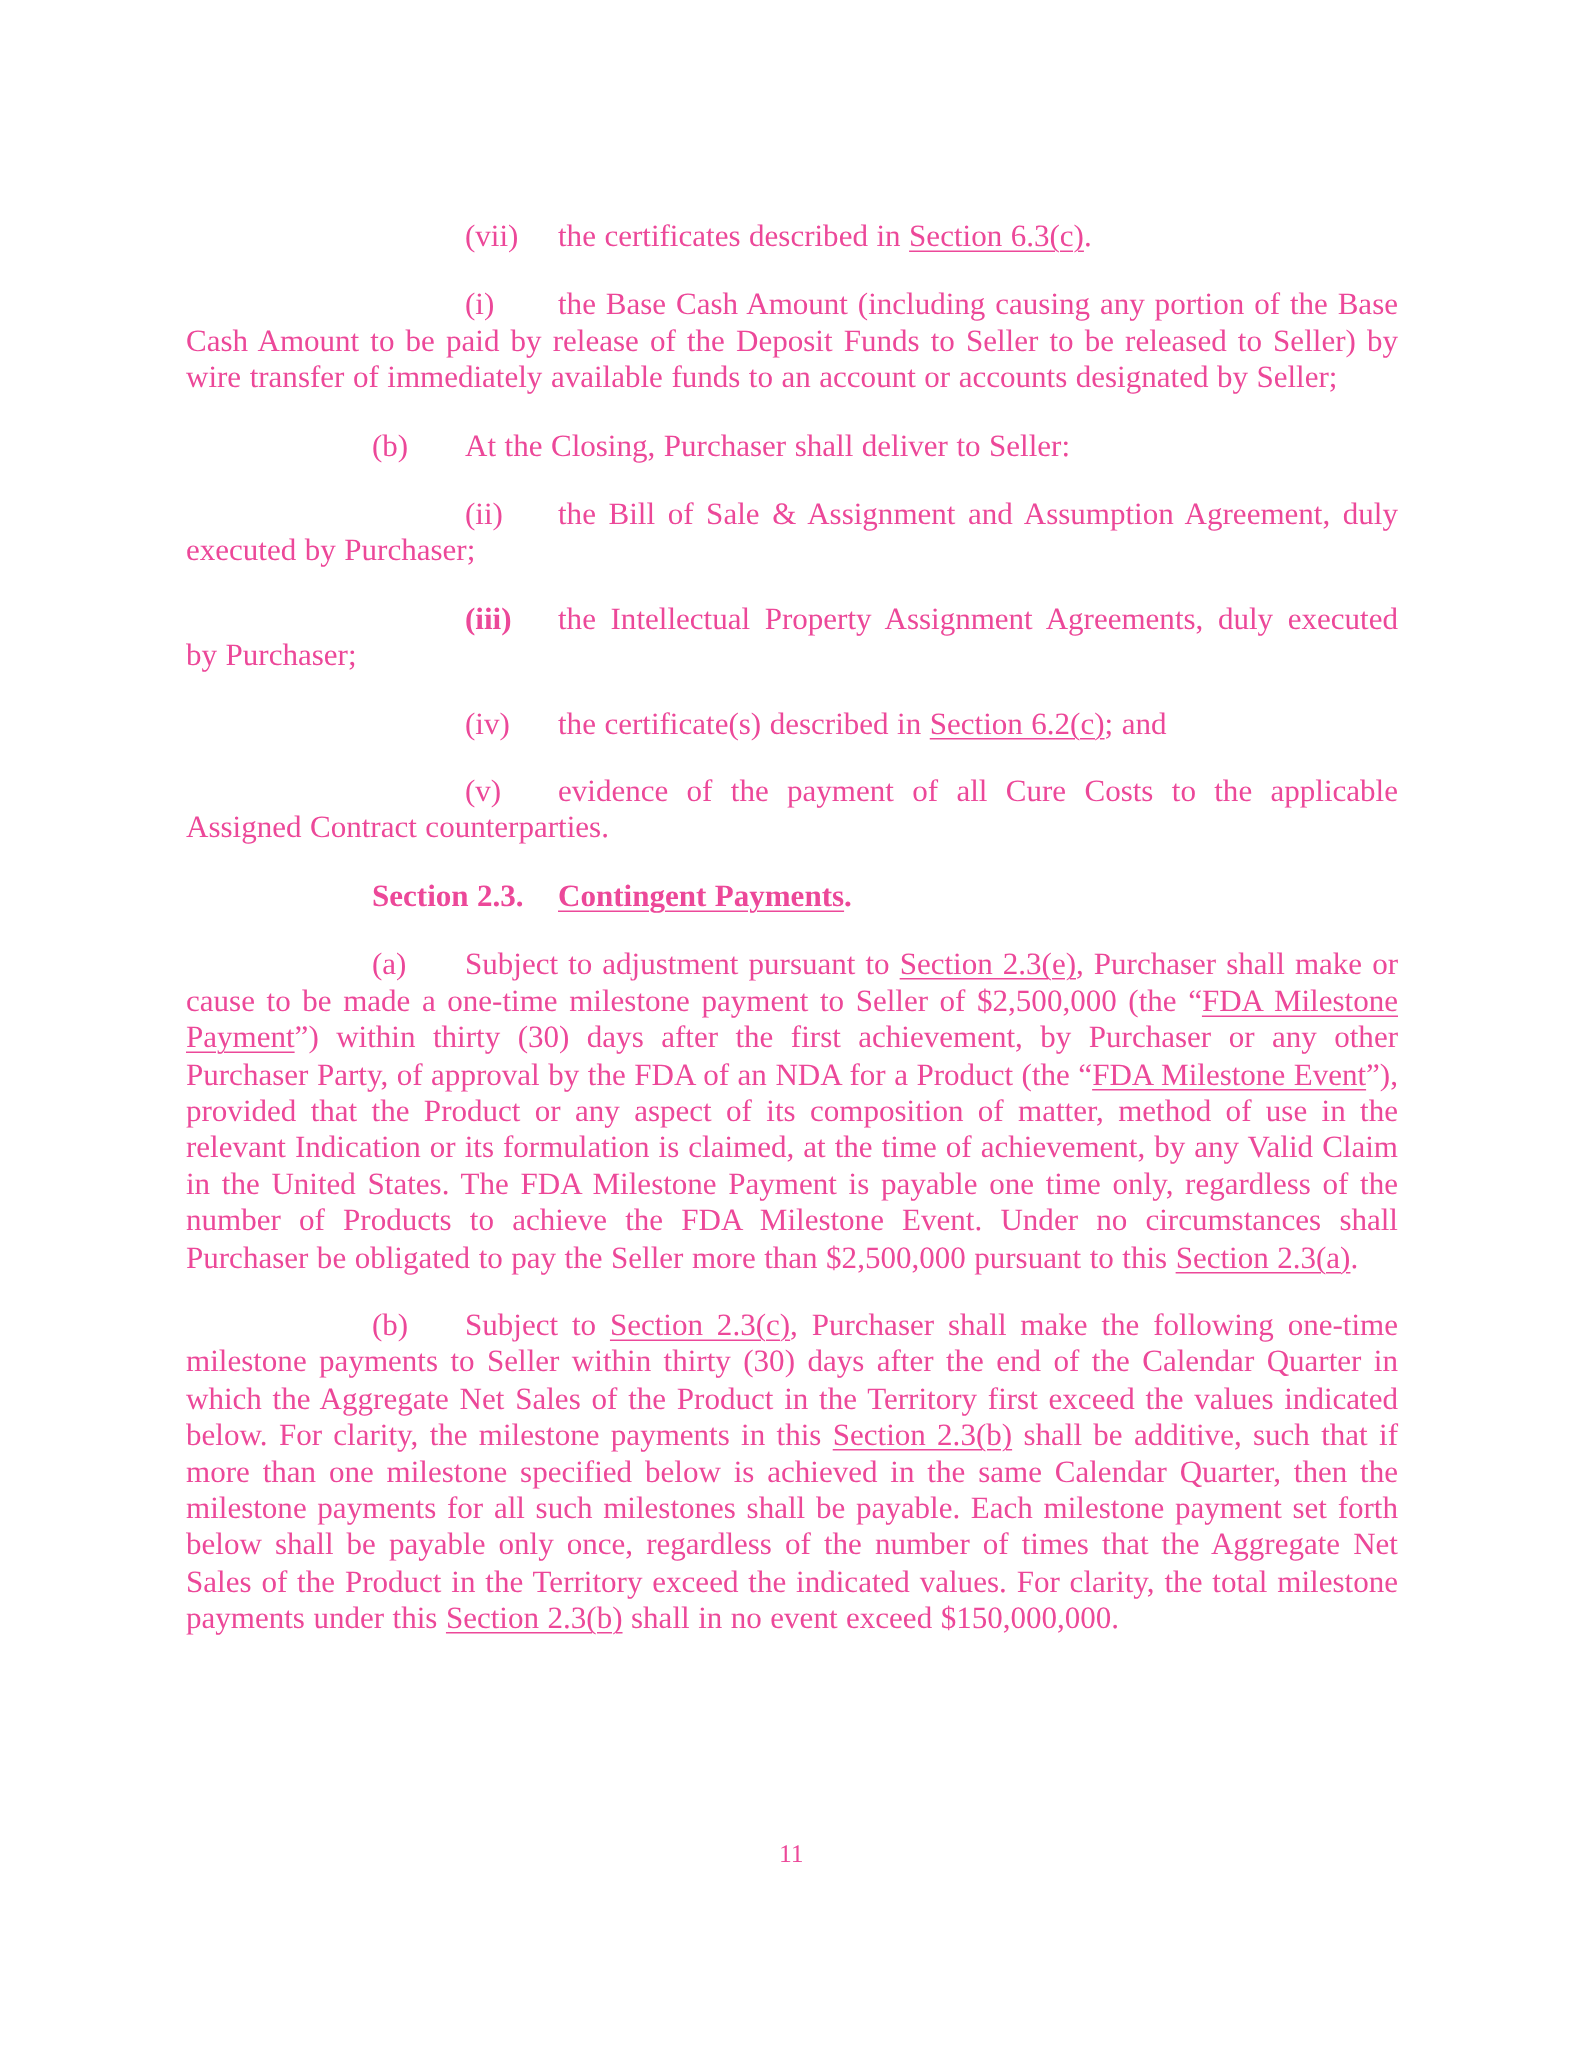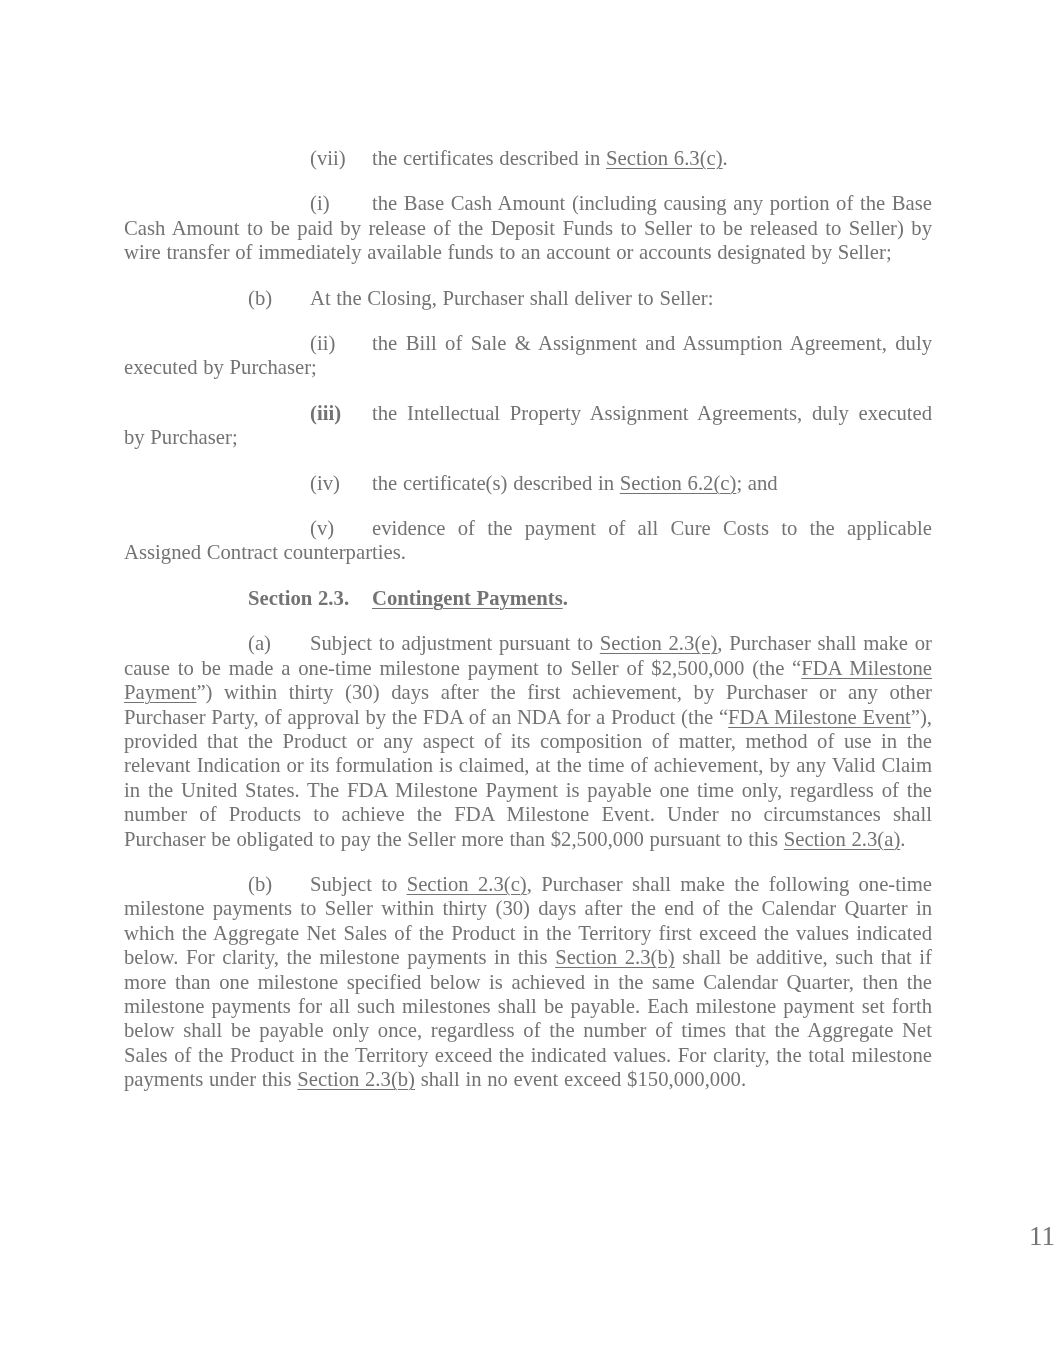--- a/index.html
+++ b/index.html
@@ -37,29 +37,29 @@
   .u {
     text-decoration: underline;
     text-underline-offset: 2.5px;
     text-decoration-thickness: 1.4px;
   }
   .page-number {
     position: absolute;
     top: 1224px;
     left: 0;
     width: 100%;
-    text-align: right;
-    font-size: 27px;
+    text-align: center;
+    font-size: 17px;
     line-height: 24.4px;
   }
 </style>
 </head>
 <body>
 
-<div class="page" style="background: rgb(255, 255, 255); color: #737373;">
+<div class="page" style="background: rgb(255, 255, 255); color: #ec4899;">
   <main class="doc-body">
       <p class="para" style="text-indent: 186px;"><span class="label-box" style="width: 62px;">(vii)</span><span>the certificates described in </span><span class="u">Section 6.3(c)</span><span>.</span></p>
       <p class="para" style="text-indent: 186px;"><span class="label-box" style="width: 62px;">(i)</span><span>the Base Cash Amount (including causing any portion of the Base Cash Amount to be paid by release of the Deposit Funds to Seller to be released to Seller) by wire transfer of immediately available funds to an account or accounts designated by Seller;</span></p>
       <p class="para" style="text-indent: 124px;"><span class="label-box" style="width: 62px;">(b)</span><span>At the Closing, Purchaser shall deliver to Seller:</span></p>
       <p class="para" style="text-indent: 186px;"><span class="label-box" style="width: 62px;">(ii)</span><span>the Bill of Sale &amp; Assignment and Assumption Agreement, duly executed by Purchaser;</span></p>
       <p class="para" style="text-indent: 186px;"><span class="label-box" style="width: 62px; font-weight: bold;">(iii)</span><span>the Intellectual Property Assignment Agreements, duly executed by Purchaser;</span></p>
       <p class="para" style="text-indent: 186px;"><span class="label-box" style="width: 62px;">(iv)</span><span>the certificate(s) described in </span><span class="u">Section 6.2(c)</span><span>; and</span></p>
       <p class="para" style="text-indent: 186px;"><span class="label-box" style="width: 62px;">(v)</span><span>evidence of the payment of all Cure Costs to the applicable Assigned Contract counterparties.</span></p>
       <p class="para" style="text-indent: 124px; font-weight: bold;"><span class="label-box" style="width: 124px;">Section 2.3.</span><span class="u">Contingent Payments</span><span>.</span></p>
       <p class="para" style="text-indent: 124px;"><span class="label-box" style="width: 62px;">(a)</span><span>Subject to adjustment pursuant to </span><span class="u">Section 2.3(e)</span><span>, Purchaser shall make or cause to be made a one-time milestone payment to Seller of $2,500,000 (the “</span><span class="u">FDA Milestone Payment</span><span>”) within thirty (30) days after the first achievement, by Purchaser or any other Purchaser Party, of approval by the FDA of an NDA for a Product (the “</span><span class="u">FDA Milestone Event</span><span>”), provided that the Product or any aspect of its composition of matter, method of use in the relevant Indication or its formulation is claimed, at the time of achievement, by any Valid Claim in the United States. The FDA Milestone Payment is payable one time only, regardless of the number of Products to achieve the FDA Milestone Event. Under no circumstances shall Purchaser be obligated to pay the Seller more than $2,500,000 pursuant to this </span><span class="u">Section 2.3(a)</span><span>.</span></p>

